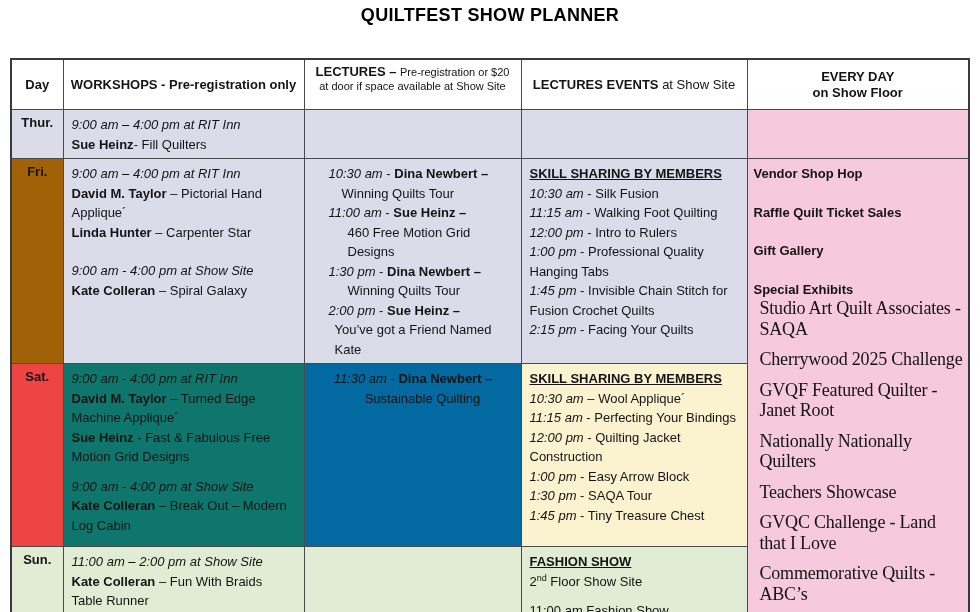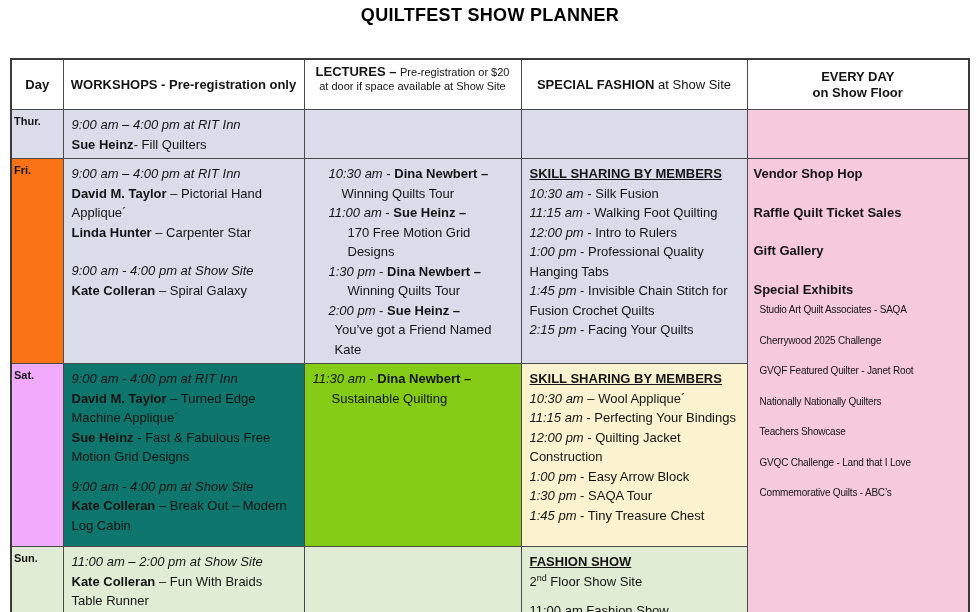--- a/index.html
+++ b/index.html
@@ -12,27 +12,27 @@
                 table-layout:fixed;border:2px solid #3a3a3a;background:#fff;}
   col.c-day{width:52px;} col.c-workshops{width:241px;} col.c-lectures{width:217px;}
   col.c-special{width:226px;} col.c-everyday{width:222px;}
   th,td{border:1px solid #4a4a4a;vertical-align:top;padding:5px 7px 4px 8px;}
   thead th{height:42px;background:#fff;vertical-align:middle;text-align:center;
            padding:2px 5px;font-weight:normal;}
   thead .line{line-height:16px;font-size:13px;}
   th.h-lectures{text-align:center;vertical-align:top;padding-top:5px;}
   th.h-lectures .line{line-height:14px;}
   tr.r0{height:45px;} tr.r1{height:180px;} tr.r2{height:183px;} tr.r3{height:150px;}
-  td.day-cell{font-weight:bold;font-size:11px;padding:5px 2px;}
+  td.day-cell{text-align:center;font-weight:bold;font-size:13px;padding:5px 2px;}
   .line{font-size:13px;line-height:19.5px;}
   .b{font-weight:bold;}
   .i{font-style:italic;}
   .u{text-decoration:underline;}
   .sm{font-size:11px;}
-  .sub{font-size:10px;letter-spacing:-0.2px;}
+  .sub{font-size:18px;letter-spacing:-0.2px;font-family:Liberation Serif, serif;}
   sup{font-size:9px;line-height:0;}
   .ind0{padding-left:0;} .ind1{padding-left:6px;} .ind2{padding-left:13px;} .ind3{padding-left:19px;}
   .gap0{margin-bottom:0;} .gap1{margin-bottom:10px;} .gap2{margin-bottom:19px;}
   td.col-everyday{padding-left:6px;padding-right:4px;}
 </style>
 </head>
 <body>
 
 <div class="page">
   <h1 class="title">QUILTFEST SHOW PLANNER</h1>
@@ -49,53 +49,53 @@
           <th class="h-day">
             <div class="line ind0 gap0"><span class="b">Day</span></div>
           </th>
           <th class="h-workshops">
             <div class="line ind0 gap0"><span class="b">WORKSHOPS - Pre-registration only</span></div>
           </th>
           <th class="h-lectures">
             <div class="line ind0 gap0"><span class="b">LECTURES – </span><span class="sm">Pre-registration or $20 at door if space available at Show Site</span></div>
           </th>
           <th class="h-special">
-            <div class="line ind0 gap0"><span class="b">SPECIAL FASHION</span><span> at Show Site</span></div>
+            <div class="line ind0 gap0"><span class="b">LECTURES EVENTS</span><span> at Show Site</span></div>
           </th>
           <th class="h-everyday">
             <div class="line ind0 gap0"><span class="b">EVERY DAY</span></div>
             <div class="line ind0 gap0"><span class="b">on Show Floor</span></div>
           </th>
         </tr>
     </thead>
     <tbody id="planner-body">
         <tr class="r0">
           <td class="day-cell" style="background: rgb(218, 220, 233);">Thur.</td>
           <td class="col-workshops" style="background: rgb(218, 220, 233);">
             <div class="line ind0 gap0"><span class="i">9:00 am – 4:00 pm at RIT Inn</span></div>
             <div class="line ind0 gap0"><span class="b">Sue Heinz</span><span>- Fill Quilters</span></div>
           </td>
           <td class="col-lectures" style="background: rgb(218, 220, 233);"></td>
           <td class="col-special" style="background: rgb(218, 220, 233);"></td>
           <td class="col-everyday" style="background: rgb(246, 201, 220);"></td>
         </tr>
         <tr class="r1">
-          <td class="day-cell" style="background: #f97316;">Fri.</td>
+          <td class="day-cell" style="background: #a16207;">Fri.</td>
           <td class="col-workshops" style="background: rgb(218, 220, 233);">
             <div class="line ind0 gap0"><span class="i">9:00 am – 4:00 pm at RIT Inn</span></div>
             <div class="line ind0 gap0"><span class="b">David M. Taylor </span><span>– Pictorial Hand Applique´</span></div>
             <div class="line ind0 gap2"><span class="b">Linda Hunter </span><span>– Carpenter Star</span></div>
             <div class="line ind0 gap0"><span class="i">9:00 am - 4:00 pm at Show Site</span></div>
             <div class="line ind0 gap0"><span class="b">Kate Colleran </span><span>– Spiral Galaxy</span></div>
           </td>
           <td class="col-lectures" style="background: rgb(218, 220, 233); padding-left: 24px;">
             <div class="line ind0 gap0"><span class="i">10:30 am</span><span> - </span><span class="b">Dina Newbert –</span></div>
             <div class="line ind2 gap0"><span>Winning Quilts Tour</span></div>
             <div class="line ind0 gap0"><span class="i">11:00 am</span><span> - </span><span class="b">Sue Heinz –</span></div>
-            <div class="line ind3 gap0"><span>170 Free Motion Grid Designs</span></div>
+            <div class="line ind3 gap0"><span>460 Free Motion Grid Designs</span></div>
             <div class="line ind0 gap0"><span class="i">1:30 pm</span><span> - </span><span class="b">Dina Newbert –</span></div>
             <div class="line ind3 gap0"><span>Winning Quilts Tour</span></div>
             <div class="line ind0 gap0"><span class="i">2:00 pm</span><span> - </span><span class="b">Sue Heinz –</span></div>
             <div class="line ind1 gap0"><span>You’ve got a Friend Named Kate</span></div>
           </td>
           <td class="col-special" style="background: rgb(218, 220, 233);">
             <div class="line ind0 gap0"><span class="b u">SKILL SHARING BY MEMBERS</span></div>
             <div class="line ind0 gap0"><span class="i">10:30 am</span><span> - Silk Fusion</span></div>
             <div class="line ind0 gap0"><span class="i">11:15 am</span><span> - Walking Foot Quilting</span></div>
             <div class="line ind0 gap0"><span class="i">12:00 pm</span><span> - Intro to Rulers</span></div>
@@ -111,29 +111,29 @@
             <div class="line ind1 gap1"><span class="sub">Studio Art Quilt Associates - SAQA</span></div>
             <div class="line ind1 gap1"><span class="sub">Cherrywood 2025 Challenge</span></div>
             <div class="line ind1 gap1"><span class="sub">GVQF Featured Quilter - Janet Root</span></div>
             <div class="line ind1 gap1"><span class="sub">Nationally Nationally Quilters</span></div>
             <div class="line ind1 gap1"><span class="sub">Teachers Showcase</span></div>
             <div class="line ind1 gap1"><span class="sub">GVQC Challenge - Land that I Love</span></div>
             <div class="line ind1 gap0"><span class="sub">Commemorative Quilts - ABC’s</span></div>
           </td>
         </tr>
         <tr class="r2">
-          <td class="day-cell" style="background: #f0abfc;">Sat.</td>
+          <td class="day-cell" style="background: #ef4444;">Sat.</td>
           <td class="col-workshops" style="background: #0f766e;">
             <div class="line ind0 gap0"><span class="i">9:00 am - 4:00 pm at RIT Inn</span></div>
             <div class="line ind0 gap0"><span class="b">David M. Taylor </span><span>– Turned Edge Machine Applique´</span></div>
             <div class="line ind0 gap1"><span class="b">Sue Heinz</span><span> - Fast &amp; Fabulous Free Motion Grid Designs</span></div>
             <div class="line ind0 gap0"><span class="i">9:00 am - 4:00 pm at Show Site</span></div>
             <div class="line ind0 gap0"><span class="b">Kate Colleran </span><span>– Break Out – Modern Log Cabin</span></div>
           </td>
-          <td class="col-lectures" style="background: #84cc16;">
+          <td class="col-lectures" style="background: #0369a1; text-align: center;">
             <div class="line ind0 gap0"><span class="i">11:30 am</span><span> - </span><span class="b">Dina Newbert –</span></div>
             <div class="line ind3 gap0"><span>Sustainable Quilting</span></div>
           </td>
           <td class="col-special" style="background: rgb(251, 242, 207);">
             <div class="line ind0 gap0"><span class="b u">SKILL SHARING BY MEMBERS</span></div>
             <div class="line ind0 gap0"><span class="i">10:30 am</span><span> – Wool Applique´</span></div>
             <div class="line ind0 gap0"><span class="i">11:15 am</span><span> - Perfecting Your Bindings</span></div>
             <div class="line ind0 gap0"><span class="i">12:00 pm</span><span> - Quilting Jacket Construction</span></div>
             <div class="line ind0 gap0"><span class="i">1:00 pm</span><span> - Easy Arrow Block</span></div>
             <div class="line ind0 gap0"><span class="i">1:30 pm</span><span> - SAQA Tour</span></div>

